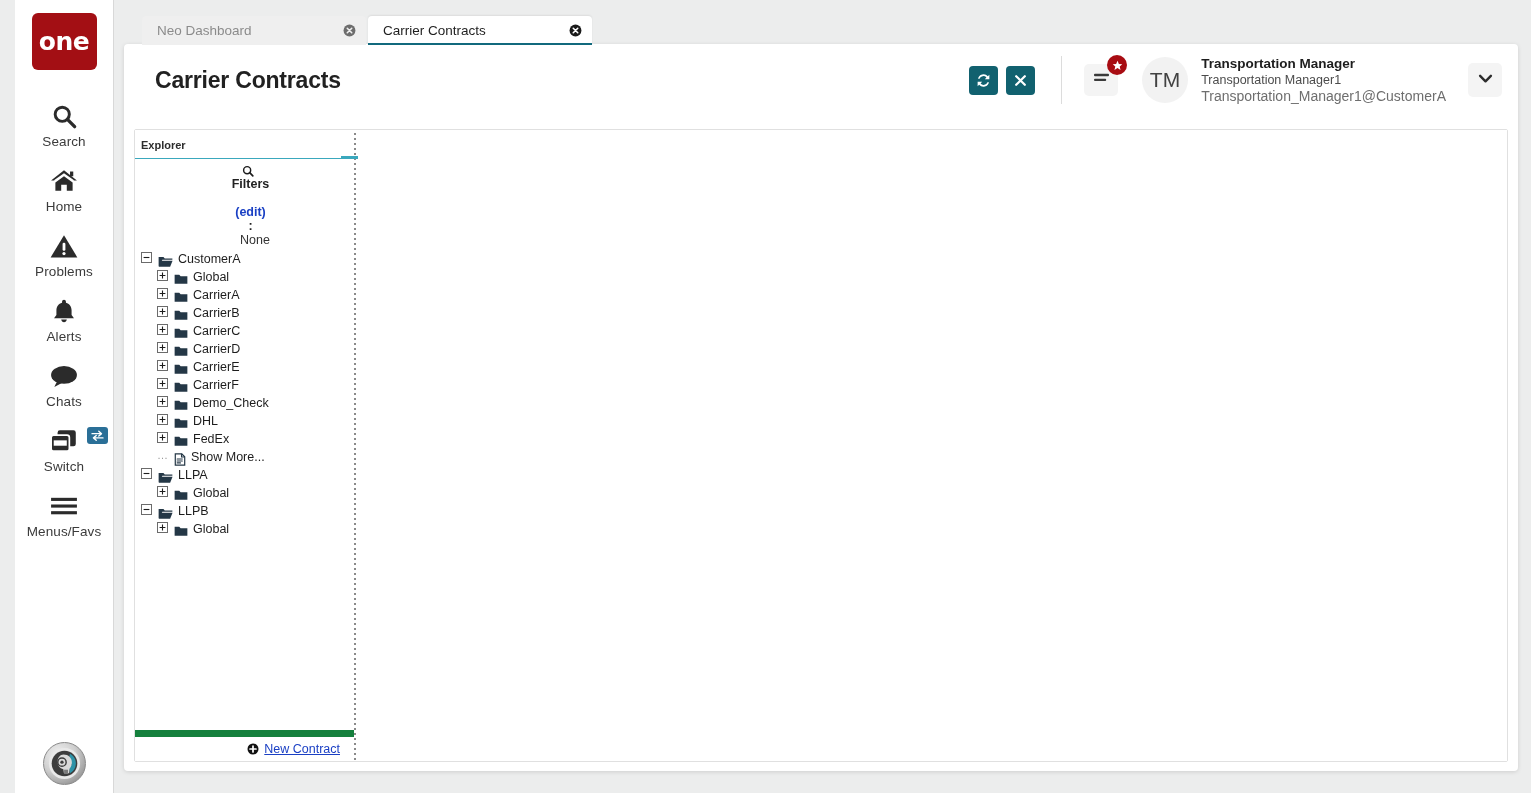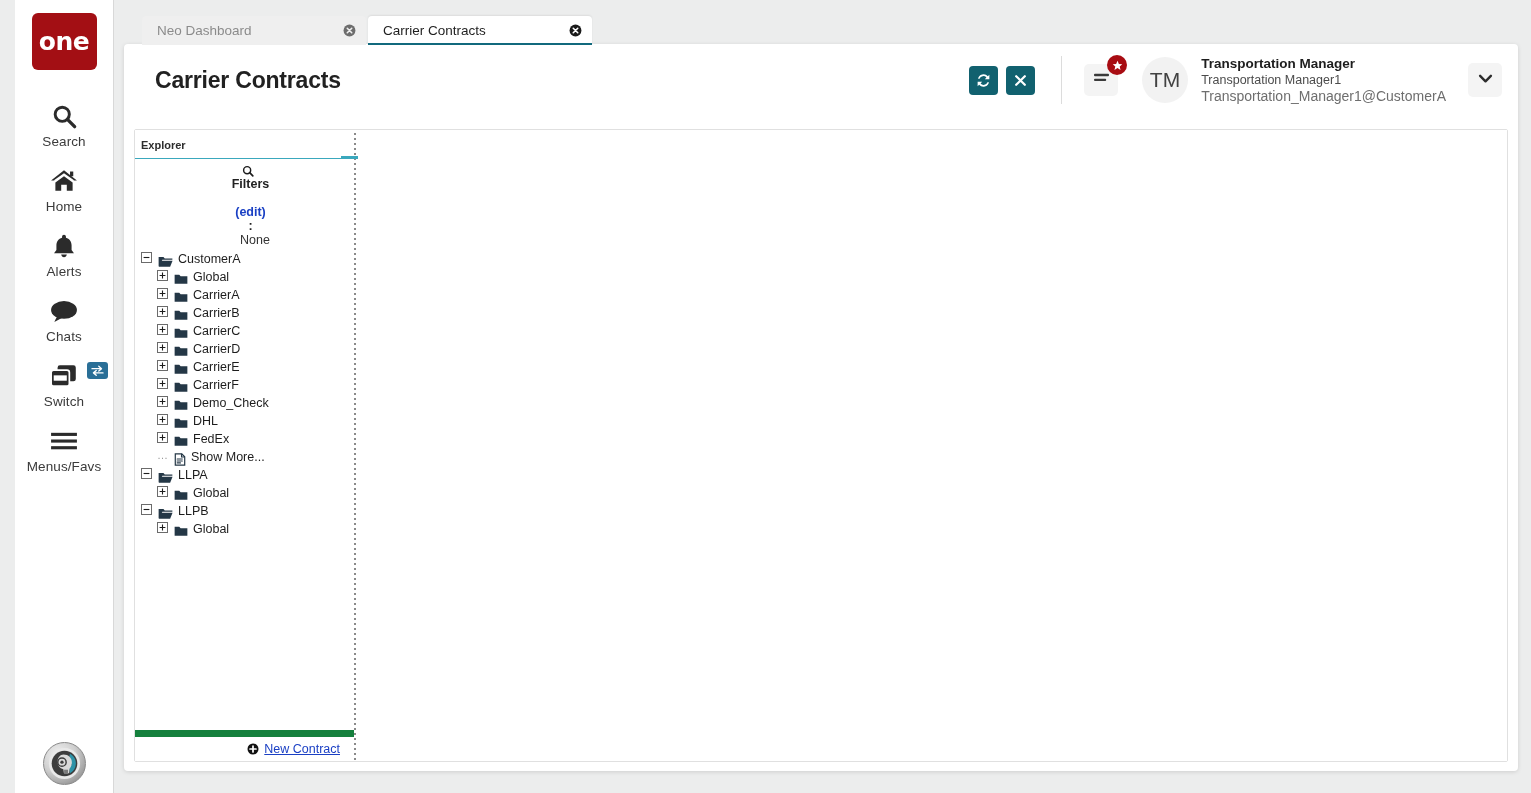--- a/index.html
+++ b/index.html
@@ -315,20 +315,30 @@
         <span class="rail-icon">
           <svg width="28" height="26" viewBox="0 0 26 24">
               <path d="M13 2 L25 11.5 L22 11.5 L22 11 L13 4.8 L4 11 L4 11.5 L1 11.5 Z" fill="#2b2b2b"></path>
               <path d="M13 7.5 L21 13.3 L21 21 L15.6 21 L15.6 15.4 L10.4 15.4 L10.4 21 L5 21 L5 13.3 Z" fill="#2b2b2b"></path>
               <rect x="18.6" y="3.2" width="3" height="4.4" fill="#2b2b2b"></rect>
             </svg>
         </span>
         <span class="rail-label">Home</span>
       </div>
 
+      <div class="rail-item">
+        <span class="rail-icon">
+          <svg width="28" height="26" viewBox="0 0 26 24">
+              <path d="M13 2 L25.4 22.6 L0.6 22.6 Z" fill="#2b2b2b"></path>
+              <rect x="11.7" y="9" width="2.6" height="7.4" rx="1.2" fill="#ffffff"></rect>
+              <circle cx="13" cy="19" r="1.5" fill="#ffffff"></circle>
+            </svg>
+        </span>
+        <span class="rail-label">Problems</span>
+      </div>
 
       <div class="rail-item">
         <span class="rail-icon">
           <svg width="26" height="26" viewBox="0 0 24 24">
               <path d="M12 1.6 c-1 0-1.8.8-1.8 1.8v.9 C7 5.1 5 7.9 5 11.3 v4.4 L2.8 18.6 h18.4 L19 15.7 v-4.4 c0-3.4-2-6.2-5.2-7 V3.4 c0-1-.8-1.8-1.8-1.8 z" fill="#2b2b2b"></path>
               <path d="M9.4 19.9 c.2 1.4 1.3 2.5 2.6 2.5 s2.4-1.1 2.6-2.5 z" fill="#2b2b2b"></path>
             </svg>
         </span>
         <span class="rail-label">Alerts</span>
       </div>

